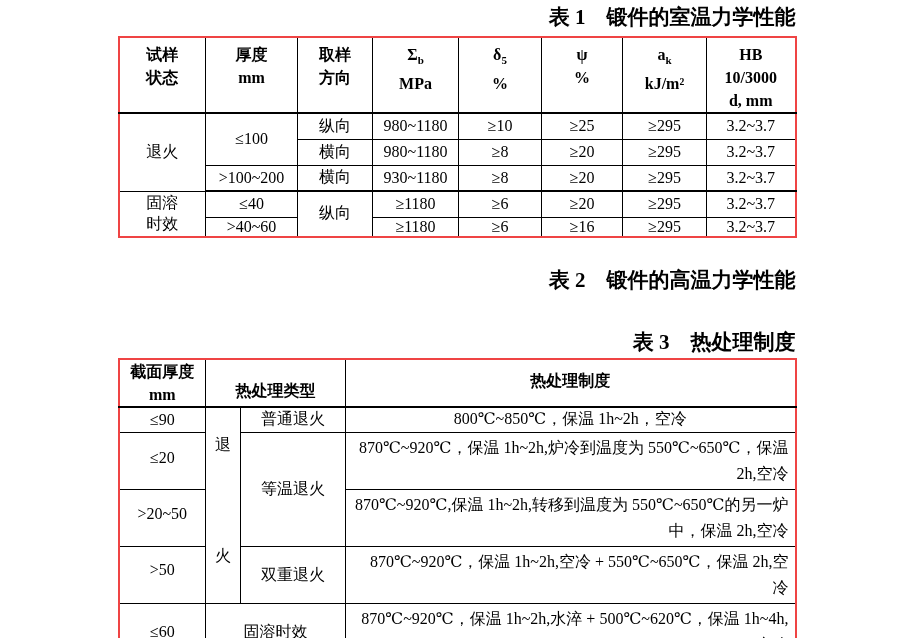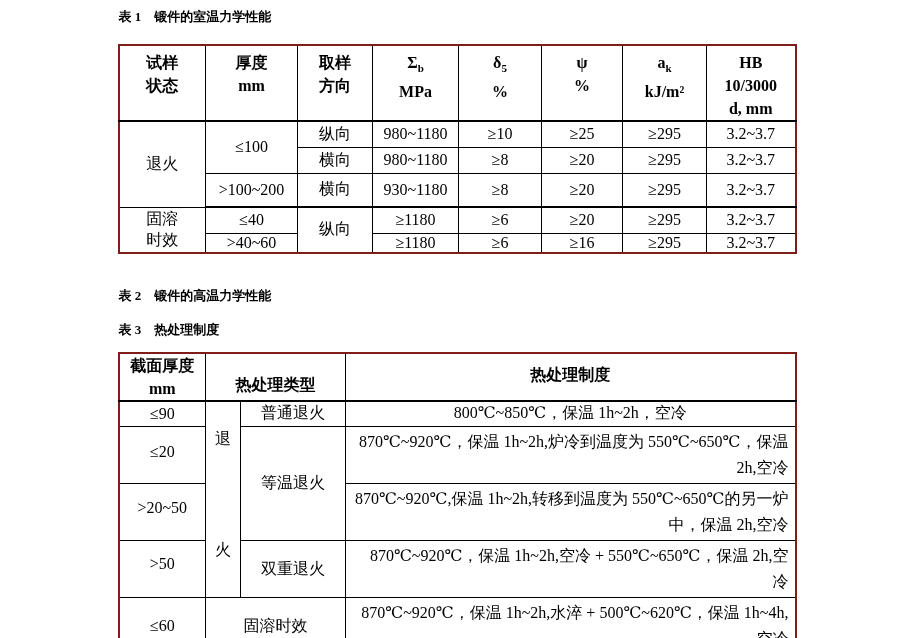--- a/index.html
+++ b/index.html
@@ -7,34 +7,34 @@
     width: 914px; height: 638px;
     background: #ffffff;
     color: #000000;
     font-family: "Liberation Serif", "DejaVu Serif", serif;
     overflow: hidden;
   }
   .doc { width: 914px; }
 
   .tbl-title {
     width: 677px; margin: 0 auto;
-    text-align: left;
+    text-align: right;
     font-weight: bold;
-    font-size: 13px;
+    font-size: 21px;
     line-height: 20px;
   }
   .title-1 { padding-top: 7px; padding-bottom: 5px; }
   .title-2 { margin-top: 32px; }
-  .title-3 { margin-top: 14px; margin-bottom: 6px; }
+  .title-3 { margin-top: 42px; margin-bottom: 6px; }
 
   table {
     border-collapse: collapse;
     table-layout: fixed;
-    margin: 12px auto;
-    border: 2px solid #7f1d1d;
+    margin: 4px auto;
+    border: 2px solid #ef4444;
   }
   td {
     border: 1px solid #000;
     text-align: center;
     vertical-align: middle;
     font-size: 16px;
     padding: 0;
     overflow: hidden;
   }
   .pre { white-space: pre-line; }
@@ -130,21 +130,21 @@
         <td>3.2~3.7</td>
       </tr>
       <tr style="height:26px">
         <td>横向</td>
         <td>980~1180</td>
         <td>≥8</td>
         <td>≥20</td>
         <td>≥295</td>
         <td>3.2~3.7</td>
       </tr>
-      <tr style="height:34px" class="group-end">
+      <tr style="height:26px" class="group-end">
         <td>&gt;100~200</td>
         <td>横向</td>
         <td>930~1180</td>
         <td>≥8</td>
         <td>≥20</td>
         <td>≥295</td>
         <td>3.2~3.7</td>
       </tr>
       <tr style="height:26px">
         <td rowspan="2" class="pre">固溶

